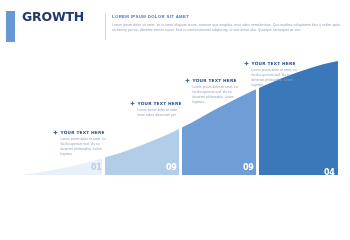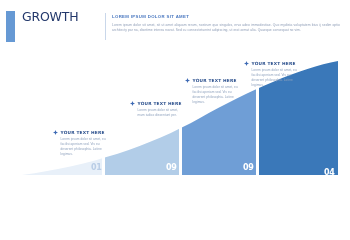--- a/index.html
+++ b/index.html
@@ -33,21 +33,21 @@
     background: #6699d4;
   }
   .title-block {
     position: absolute;
     left: 22px;
     top: 10px;
     width: 75px;
   }
   .title-line {
     font-family: "DejaVu Sans", sans-serif;
-    font-weight: 400;
+    font-weight: 700;
     font-size: 12.5px;
     line-height: 13.5px;
     letter-spacing: -0.2px;
     color: #23386b;
     text-transform: uppercase;
     white-space: nowrap;
   }
 
   .header-divider {
     position: absolute;

